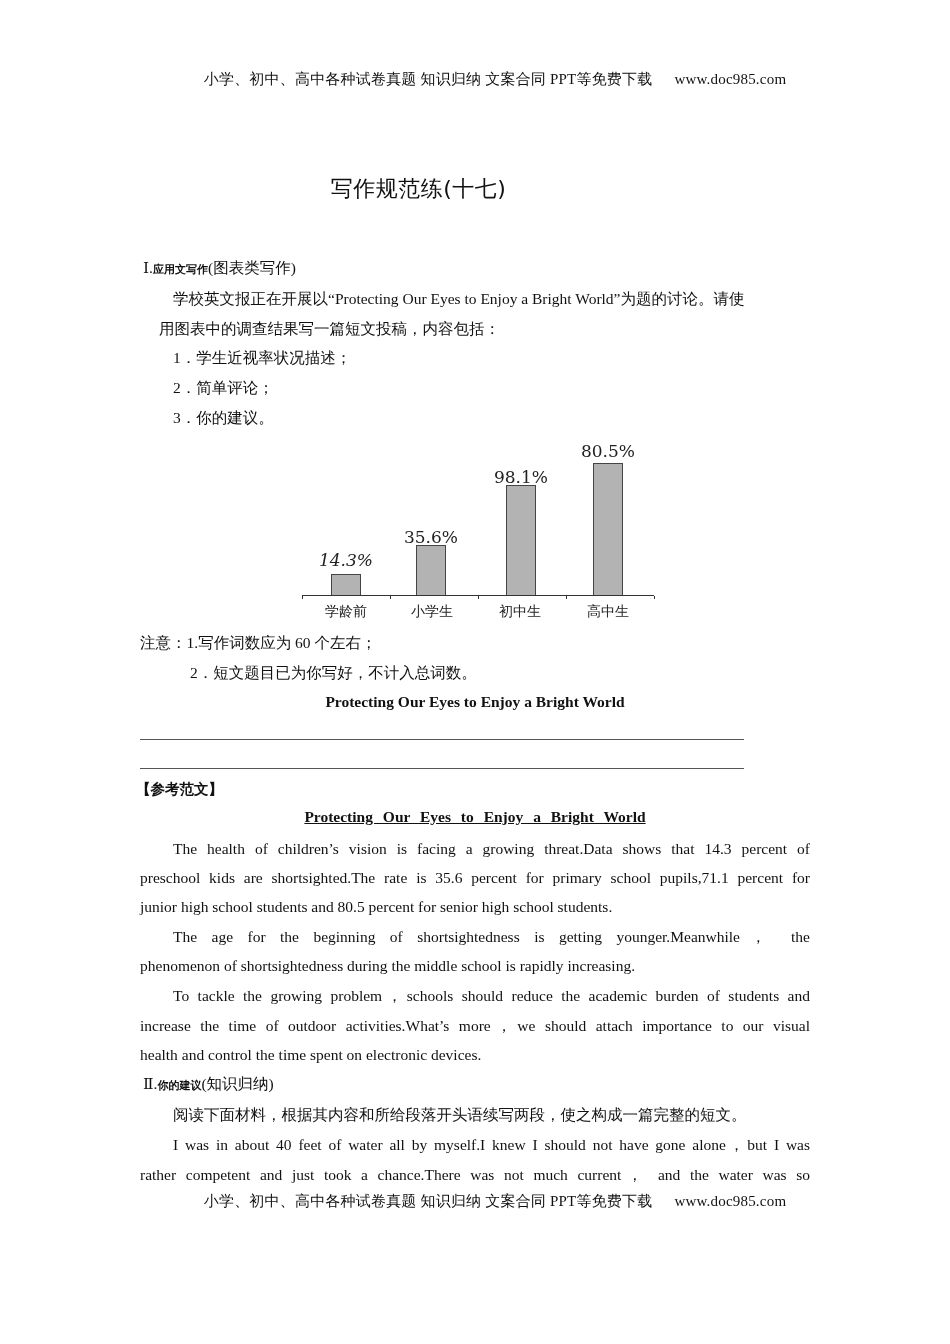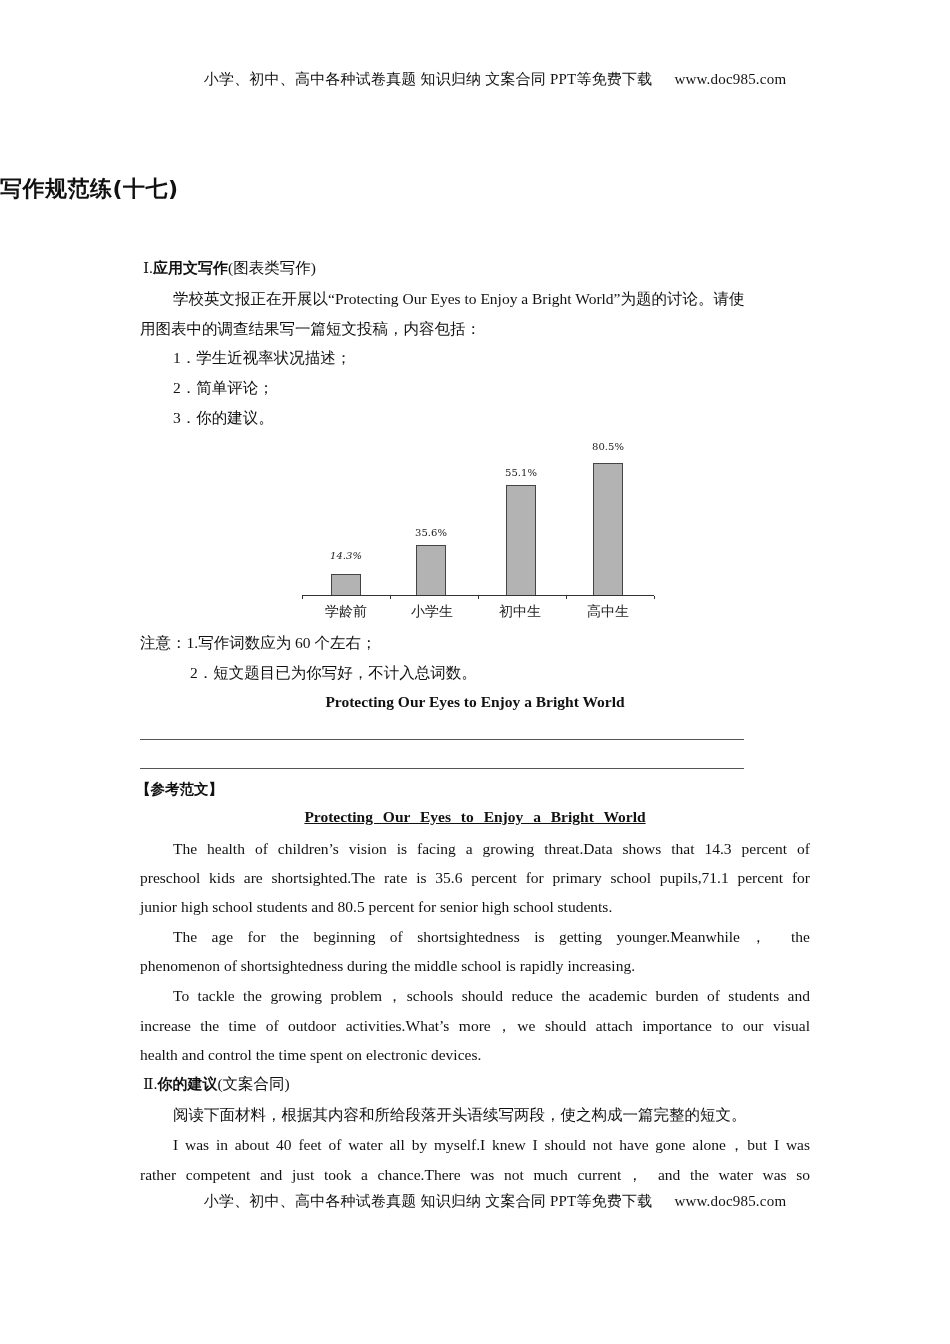--- a/index.html
+++ b/index.html
@@ -8,45 +8,45 @@
       font-family: "Liberation Serif", "DejaVu Serif", serif;
       color: #111;
     }
     .abs { position: absolute; }
     .header-footer {
       left: 0; width: 950px; text-align: center;
       font-size: 15px; letter-spacing: 0.2px; color: #111; padding-left: 20px;
     }
     .header-footer .site { margin-left: 22px; }
     .doc-title {
-      left: 0; width: 837px; top: 174px; 
+      left: 0; width: 837px; top: 174px; text-align: center;
       font-family: "DejaVu Sans", "Liberation Sans", sans-serif;
-      font-weight: bold; font-size: 22px; letter-spacing: 0.5px;
+      font-weight: normal; font-size: 22px; letter-spacing: 0.5px;
     }
     .line { left: 140px; width: 670px; font-size: 15.5px; line-height: 20px; white-space: nowrap; }
     .justify { text-align: justify; text-align-last: justify; white-space: normal; }
     .indent { padding-left: 33px; box-sizing: border-box; }
     .sec-head { font-size: 15.5px; }
-    .sec-head b { font-family: "DejaVu Sans", "Liberation Sans", sans-serif; font-weight: bold; font-size: 15px; text-align: center; }
+    .sec-head b { font-family: "DejaVu Sans", "Liberation Sans", sans-serif; font-weight: bold; font-size: 11px; text-align: center; }
     .center-bold { left: 0; width: 950px; text-align: center; font-weight: bold; font-size: 15.5px; }
     .underline { text-decoration: underline; word-spacing: 6px; }
     .blank-line { left: 140px; width: 604px; height: 0; border-top: 1px solid #555; }
     .ref-label {
       left: 136px; font-family: "DejaVu Sans", "Liberation Sans", sans-serif;
       font-weight: bold; font-size: 14.5px;
     }
     
     .chart { left: 300px; top: 438px; width: 360px; height: 185px; }
     .chart .bar {
       position: absolute; bottom: 27px; width: 30px;
       background: #b3b3b3; border: 1px solid #444; box-sizing: border-box;
     }
     .chart .val {
       position: absolute; width: 60px; text-align: center;
-      font-family: "DejaVu Serif", serif; font-size: 10px; color: #222;
+      font-family: "DejaVu Serif", serif; font-size: 17px; color: #222;
     }
     .chart .axis { position: absolute; left: 2px; width: 352px; bottom: 27px; height: 0; border-top: 1px solid #333; }
     .chart .tick { position: absolute; bottom: 24px; width: 0; height: 3px; border-left: 1px solid #333; }
     .chart .cat {
       position: absolute; bottom: 2px; width: 80px; text-align: center;
       font-family: Liberation Sans, sans-serif; font-size: 14px; color: #222;
     }
   </style>
 </head>
 <body>
@@ -55,34 +55,34 @@
   <span>小学、初中、高中各种试卷真题  知识归纳  文案合同  PPT等免费下载</span><span class="site">www.doc985.com</span>
 </div>
 
 <div class="abs doc-title">写作规范练(十七)</div>
 
 <div class="abs line sec-head" style="top:258px; left:143px;">
   <span>Ⅰ.</span><b>应用文写作</b><span>(图表类写作)</span>
 </div>
 
 <div class="abs line indent" style="top:289px;">学校英文报正在开展以“Protecting Our Eyes to Enjoy a Bright World”为题的讨论。请使</div>
-<div class="abs line" style="top:319px;">用图表中的调查结果写一篇短文投稿，内容包括：</div>
+<div class="abs line" style="top:319px;margin-left:19px;">用图表中的调查结果写一篇短文投稿，内容包括：</div>
 <div class="abs line indent" style="top:348px;">1．学生近视率状况描述；</div>
 <div class="abs line indent" style="top:378px;">2．简单评论；</div>
 <div class="abs line indent" style="top:408px;">3．你的建议。</div>
 
 <div class="abs chart">
 
   <span class="val" style="left:16px; top:112px;font-style:italic;">14.3%</span>
   <div class="bar" style="left:31px; height:22px;"></div>
 
   <span class="val" style="left:101px; top:89px;">35.6%</span>
   <div class="bar" style="left:116px; height:51px;"></div>
 
-  <span class="val" style="left:191px; top:29px;">55.1%</span>
+  <span class="val" style="left:191px; top:29px;">98.1%</span>
   <div class="bar" style="left:206px; height:111px;"></div>
 
   <span class="val" style="left:278px; top:3px;">80.5%</span>
   <div class="bar" style="left:293px; height:133px;"></div>
 
   <div class="axis"></div>
   <div class="tick" style="left:2px;"></div>
   <div class="tick" style="left:90px;"></div>
   <div class="tick" style="left:178px;"></div>
   <div class="tick" style="left:266px;"></div>
@@ -112,21 +112,21 @@
 <div class="abs line" style="top:897px;">junior high school students and 80.5 percent for senior high school students.</div>
 
 <div class="abs line indent justify" style="top:927px;">The age for the beginning of shortsightedness is getting younger.Meanwhile， the</div>
 <div class="abs line" style="top:956px;">phenomenon of shortsightedness during the middle school is rapidly increasing.</div>
 
 <div class="abs line indent justify" style="top:986px;">To tackle the growing problem，schools should reduce the academic burden of students and</div>
 <div class="abs line justify" style="top:1016px;">increase the time of outdoor activities.What’s more，we should attach importance to our visual</div>
 <div class="abs line" style="top:1045px;">health and control the time spent on electronic devices.</div>
 
 <div class="abs line sec-head" style="top:1074px; left:143px;">
-  <span>Ⅱ.</span><b>你的建议</b><span>(文案合同)</span>
+  <span>Ⅱ.</span><b>你的建议</b><span>(知识归纳)</span>
 </div>
 <div class="abs line indent" style="top:1105px;">阅读下面材料，根据其内容和所给段落开头语续写两段，使之构成一篇完整的短文。</div>
 <div class="abs line indent justify" style="top:1135px;">I was in about 40 feet of water all by myself.I knew I should not have gone alone，but I was</div>
 <div class="abs line justify" style="top:1165px;">rather competent and just took a chance.There was not much current， and the water was so</div>
 
 <div class="abs header-footer" style="top:1192px;">
   <span>小学、初中、高中各种试卷真题  知识归纳  文案合同  PPT等免费下载</span><span class="site">www.doc985.com</span>
 </div>
 
 </body></html>

